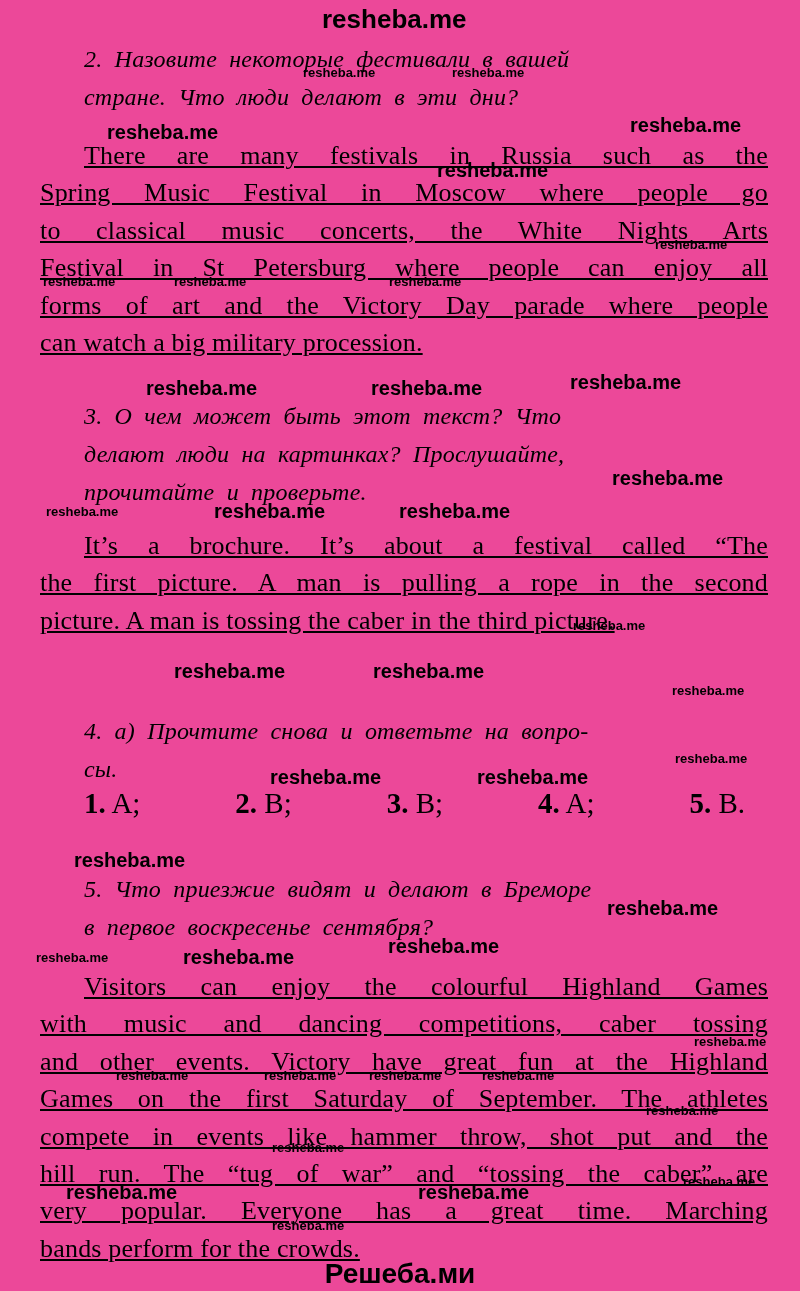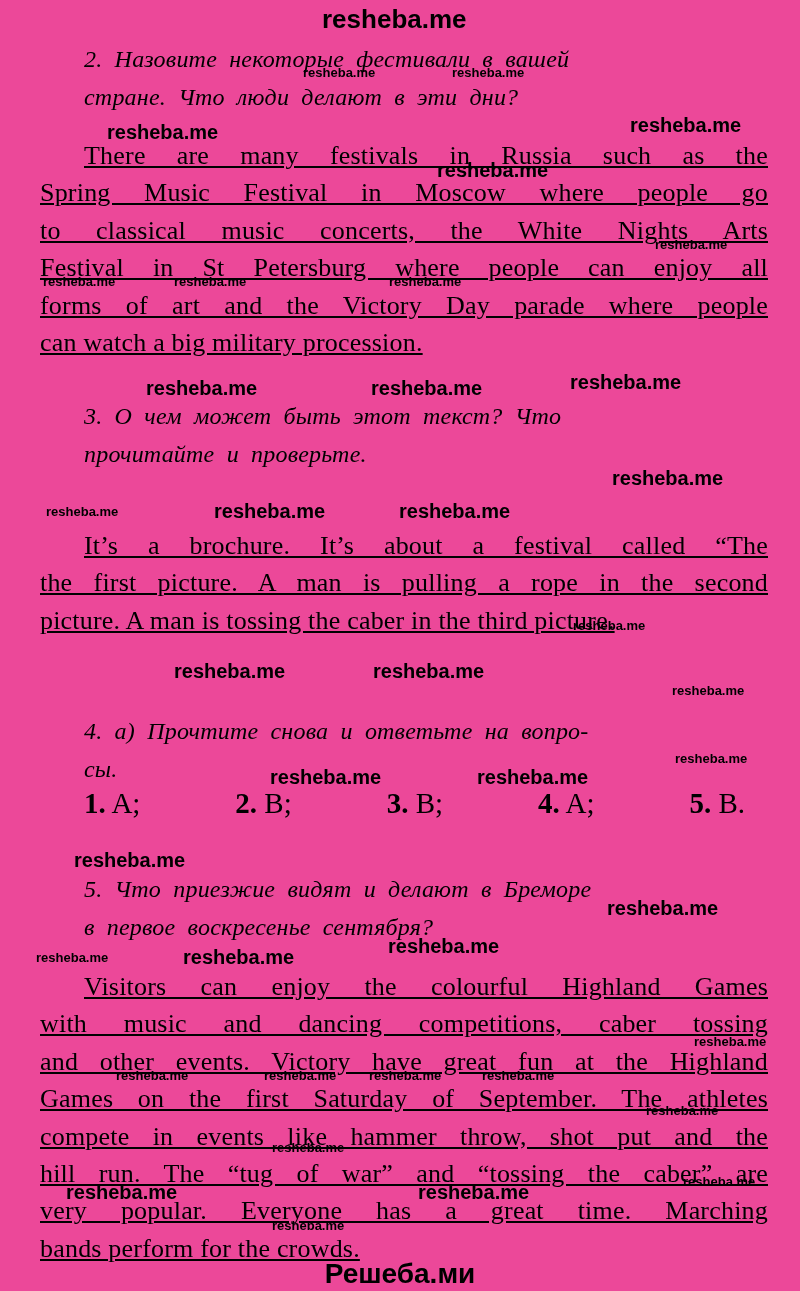--- a/index.html
+++ b/index.html
@@ -98,20 +98,21 @@
       <div class="line">There are many festivals in Russia such as the</div>
       <div class="line">Spring Music Festival in Moscow where people go</div>
       <div class="line">to classical music concerts, the White Nights Arts</div>
       <div class="line">Festival in St Petersburg where people can enjoy all</div>
       <div class="line">forms of art and the Victory Day parade where people</div>
       <div class="line">can watch a big military procession.</div>
     </div>
 
   <div class="heading" style="top:397px">
       <div class="line">3. О чем может быть этот текст? Что</div>
+      <div class="line">делают люди на картинках? Прослушайте,</div>
       <div class="line">прочитайте и проверьте.</div>
     </div>
   <div class="para" style="top:527px">
       <div class="line">It’s a brochure. It’s about a festival called “The</div>
       <div class="line">the first picture. A man is pulling a rope in the second</div>
       <div class="line">picture. A man is tossing the caber in the third picture.</div>
     </div>
 
   <div class="heading" style="top:712px">
       <div class="line">4. а) Прочтите снова и ответьте на вопро-</div>

